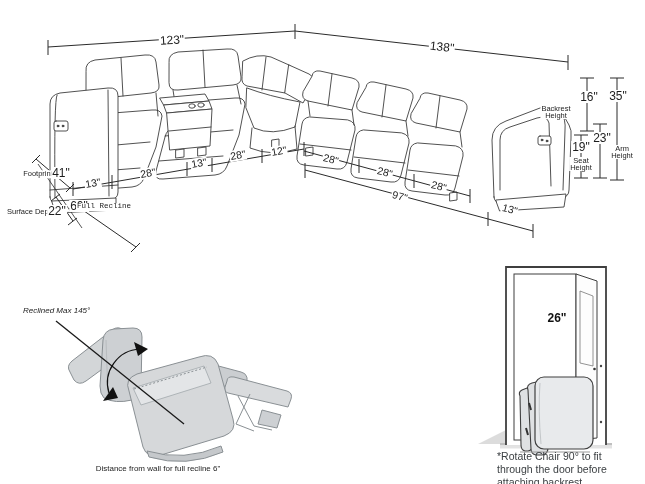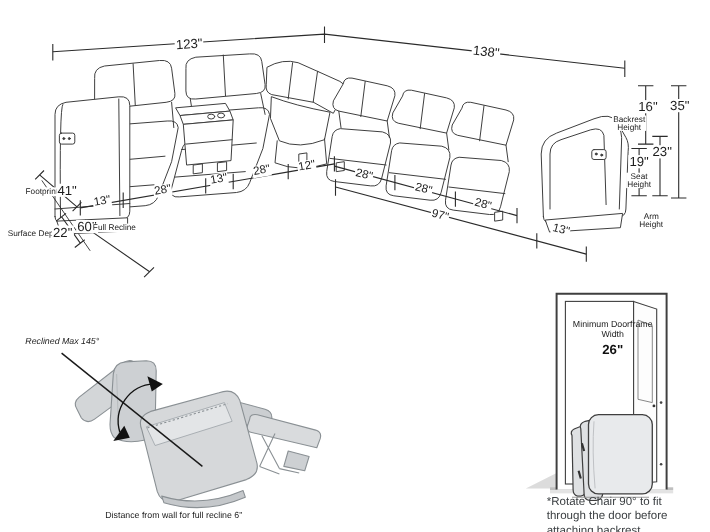--- a/index.html
+++ b/index.html
@@ -162,40 +162,38 @@
 <div class="lbl" style="left:238px;top:155px;transform:translate(-50%,-50%) rotate(-10deg);">28"</div>
 <div class="lbl" style="left:279px;top:151px;transform:translate(-50%,-50%) rotate(-10deg);">12"</div>
 
 <div class="lbl" style="left:331px;top:159px;transform:translate(-50%,-50%) rotate(15deg);">28"</div>
 <div class="lbl" style="left:385px;top:172px;transform:translate(-50%,-50%) rotate(15deg);">28"</div>
 <div class="lbl" style="left:439px;top:186px;transform:translate(-50%,-50%) rotate(15deg);">28"</div>
 <div class="lbl" style="left:400px;top:196px;transform:translate(-50%,-50%) rotate(15deg);">97"</div>
 <div class="lbl" style="left:510px;top:209px;transform:translate(-50%,-50%) rotate(15deg);">13"</div>
 
 <div class="lbl big" style="left:589px;top:97px;">16"</div>
-<div class="lbl ml" style="left:572px;top:112px;">Backrest
+<div class="lbl ml" style="left:556px;top:112px;">Backrest
 Height</div>
 <div class="lbl big" style="left:618px;top:96px;">35"</div>
 <div class="lbl big" style="left:602px;top:138px;">23"</div>
-<div class="lbl ml" style="left:592px;top:152px;margin-top:48px;">Arm
+<div class="lbl ml" style="left:622px;top:152px;">Arm
 Height</div>
 <div class="lbl big" style="left:581px;top:147px;">19"</div>
 <div class="lbl ml" style="left:581px;top:164px;text-align:center;">Seat
 Height</div>
 
 <div class="lbl small" style="left:38px;top:174px;">Footprint</div>
 <div class="lbl big" style="left:61px;top:173px;">41"</div>
 <div class="lbl small" style="left:31px;top:212px;">Surface Depth</div>
 <div class="lbl big" style="left:57px;top:211px;">22"</div>
 <div class="lbl big" style="left:79px;top:206px;">60"</div>
-<div class="lbl small" style="left:104px;top:207px;">Full Recline</div>
+<div class="lbl small" style="left:104px;top:207px;font-family:Liberation Mono, monospace;">Full Recline</div>
 
 <div class="lbl small plain lbl-left" style="left:22px;top:311px;font-size:8px;">Reclined Max 145°</div>
 <div class="lbl small plain" style="left:158px;top:469px;font-size:8px;">Distance from wall for full recline 6"</div>
 
-<div class="lbl doorlbl plain" style="left:557px;top:299px;white-space:pre-line;text-align:center;">Minimum Doorframe
-Width</div>
 <div class="lbl doorval plain" style="left:557px;top:318px;">26"</div>
 <div class="note">*Rotate Chair 90° to fit
 through the door before
 attaching backrest</div>
 
 </div>
 
 </body></html>

